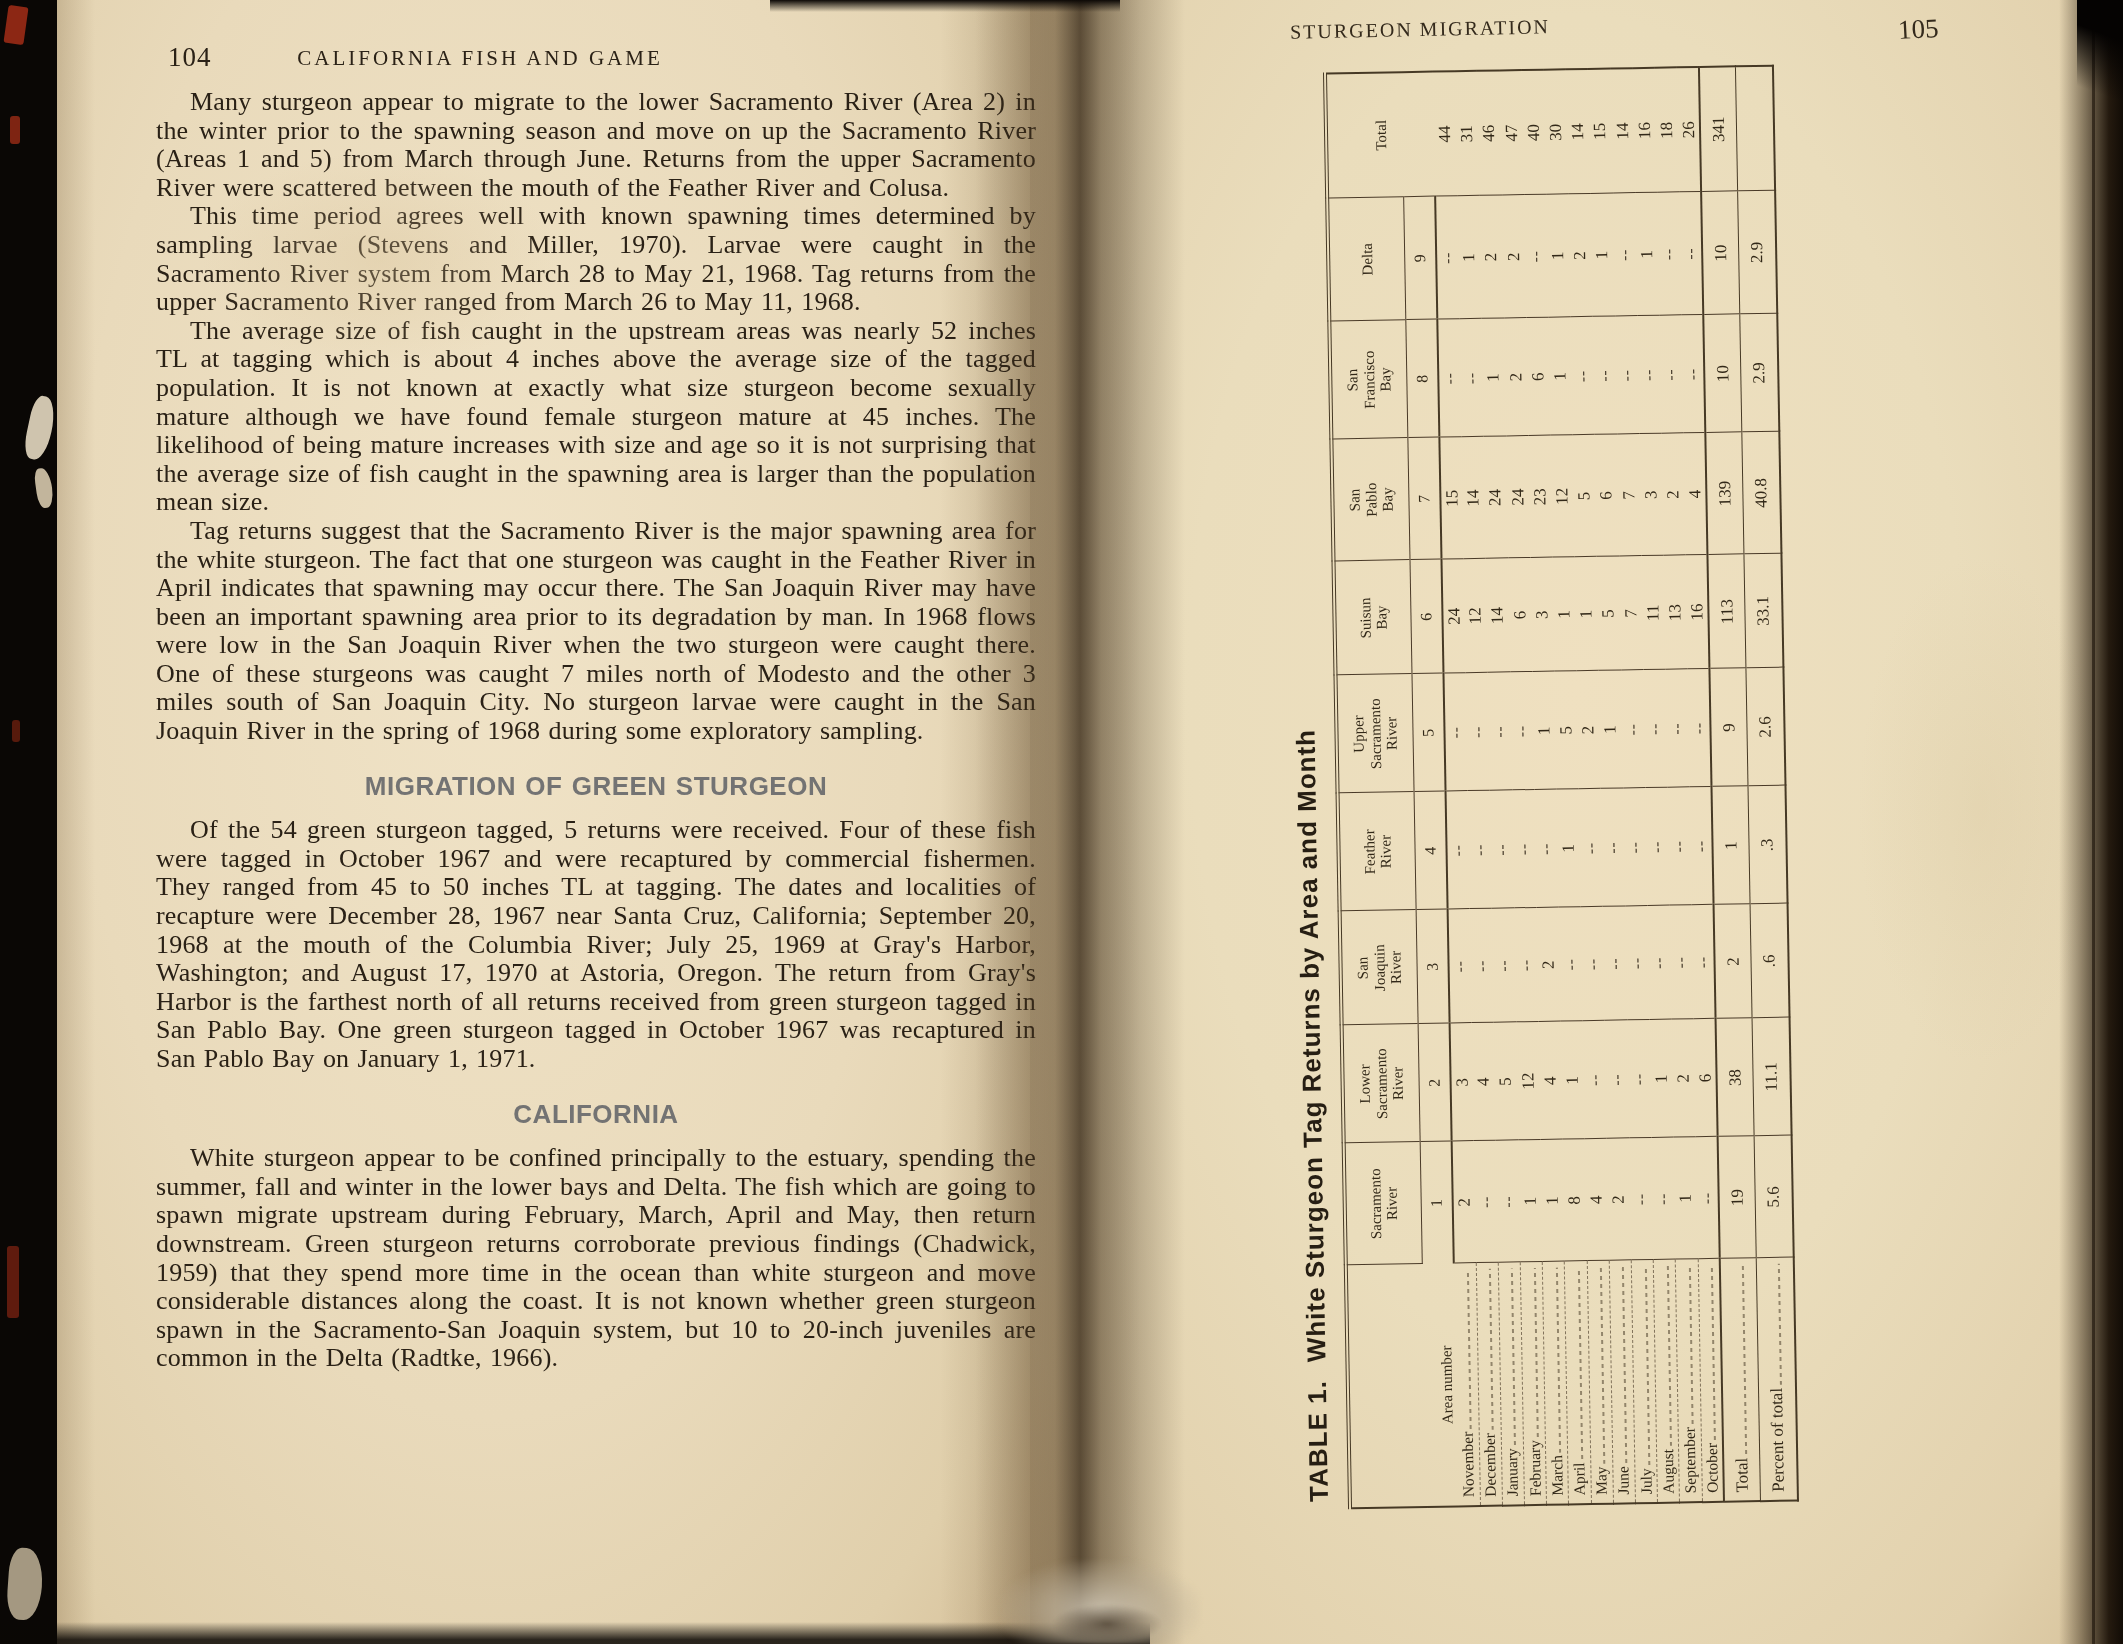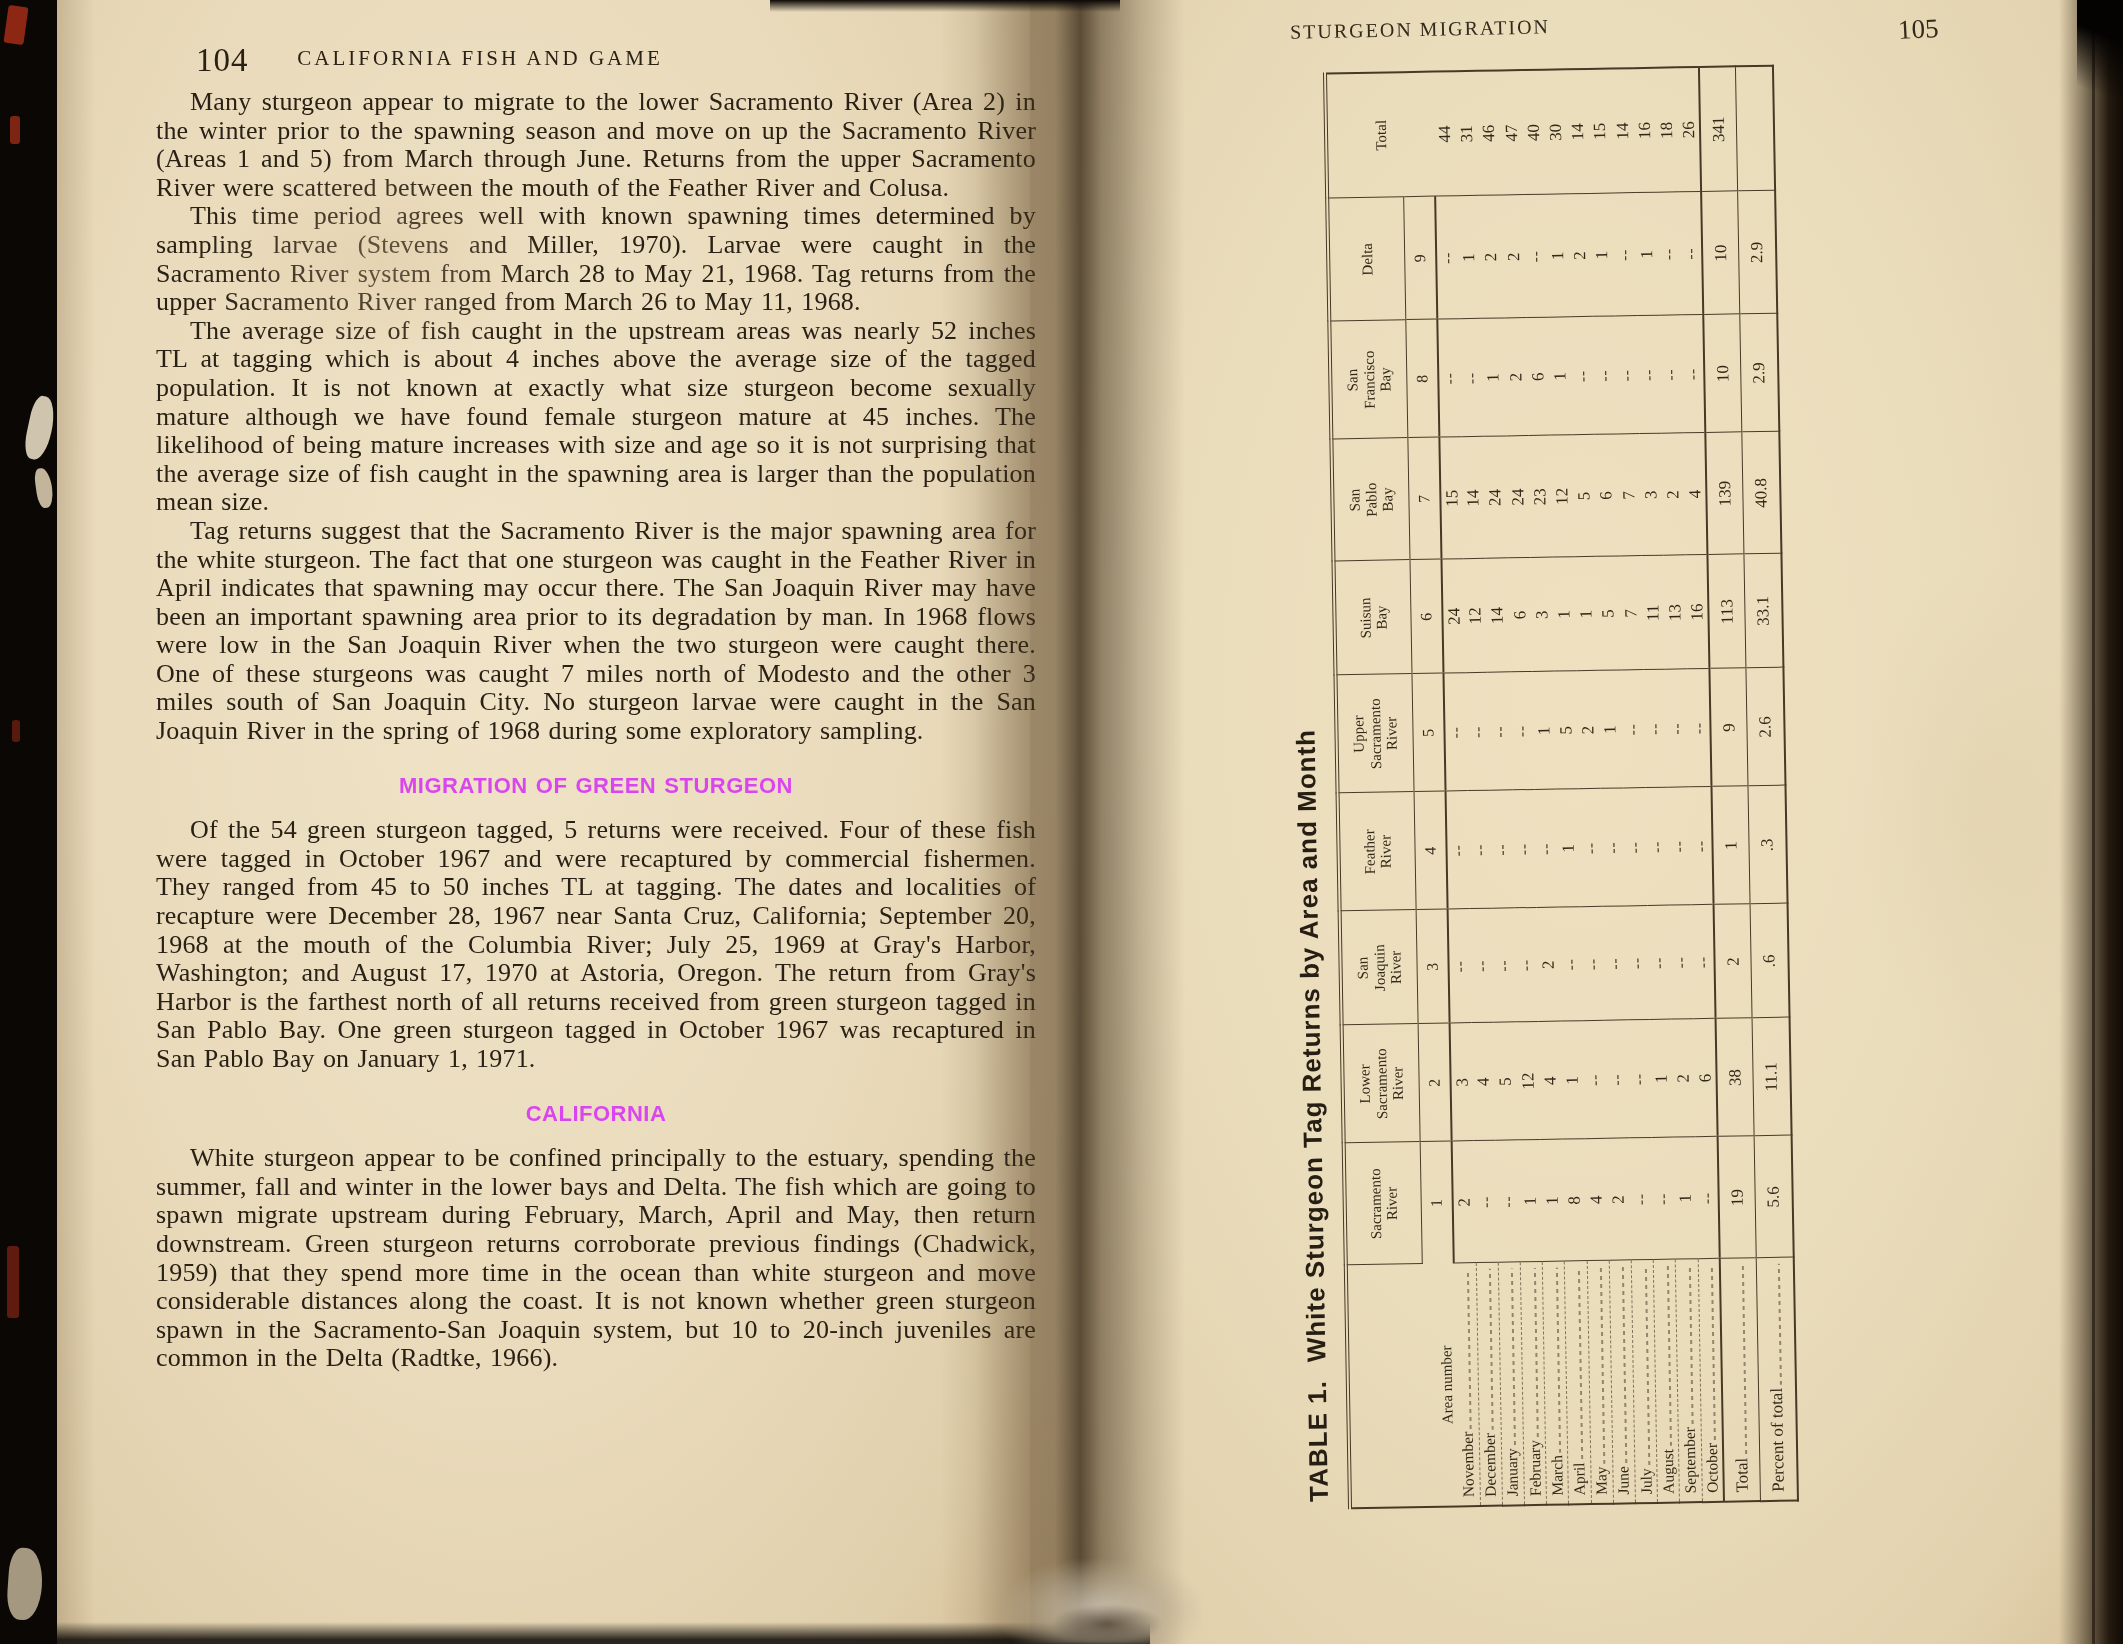--- a/index.html
+++ b/index.html
@@ -53,34 +53,34 @@
   #right-edge-line{position:absolute;right:28px;top:0;width:3px;height:1644px;z-index:7;background:rgba(25,17,9,.6);}
   #corner-tr{position:absolute;right:0;top:0;width:46px;height:120px;z-index:8;
     background:linear-gradient(200deg,#050302 30%, rgba(5,3,2,0) 75%);}
   .stain{position:absolute;pointer-events:none;z-index:3;}
   #stain-1{left:200px;top:150px;width:360px;height:220px;
     background:radial-gradient(ellipse, rgba(214,192,150,.35), rgba(214,192,150,0) 70%);}
   #stain-2{left:1860px;top:560px;width:240px;height:500px;
     background:radial-gradient(ellipse, rgba(216,197,156,.30), rgba(216,197,156,0) 72%);}
   
   .ink{color:#2a2116;}
-  #lp-pagenum{position:absolute;left:168px;top:42px;font-size:33px;letter-spacing:1px;z-index:2;margin-left:28px;}
+  #lp-pagenum{position:absolute;left:168px;top:42px;font-size:27px;letter-spacing:1px;z-index:2;}
   #lp-head{position:absolute;left:130px;top:46px;width:700px;text-align:center;
     font-size:21px;letter-spacing:3px;z-index:2;}
   #rp-head{position:absolute;left:1260px;top:18px;width:320px;text-align:center;
     font-size:20px;letter-spacing:2px;transform:rotate(-1.2deg);z-index:2;color:#342a1c;}
   #rp-pagenum{position:absolute;left:1898px;top:14px;font-size:27px;transform:rotate(-3deg);z-index:2;color:#342a1c;}
   #text-col{position:absolute;left:156px;top:88px;width:880px;z-index:2;
     font-size:26px;line-height:28.6px;text-align:justify;
     letter-spacing:.2px;word-spacing:1.5px;color:#2a2116;}
   #text-col p{margin:0;text-indent:34px;}
   h2.center-head{
     font-family:"Liberation Sans", sans-serif;font-weight:bold;
-    font-size:22px;text-align:center;letter-spacing:.5px;
-    margin:26px 0 16px 0;color:#d946ef;}
+    font-size:26px;text-align:center;letter-spacing:.5px;
+    margin:26px 0 16px 0;color:#737373;}
   
   #table-rot{position:absolute;left:843px;top:563px;width:1435px;height:450px;
     transform:rotate(-91deg);transform-origin:center center;z-index:2;}
   #tbl-title{position:absolute;top:-44px;left:8px;width:1420px;
     font-family:"Liberation Sans", sans-serif;font-weight:bold;
     font-size:26px;letter-spacing:1px;color:#261e13;white-space:nowrap;}
   #tbl-title .gap{display:inline-block;width:18px;}
   table.t1{border-collapse:collapse;table-layout:fixed;width:1435px;
     border-top:4px double #463925;border-bottom:2px solid #463925;
     border-left:2px solid #463925;border-right:2px solid #463925;

